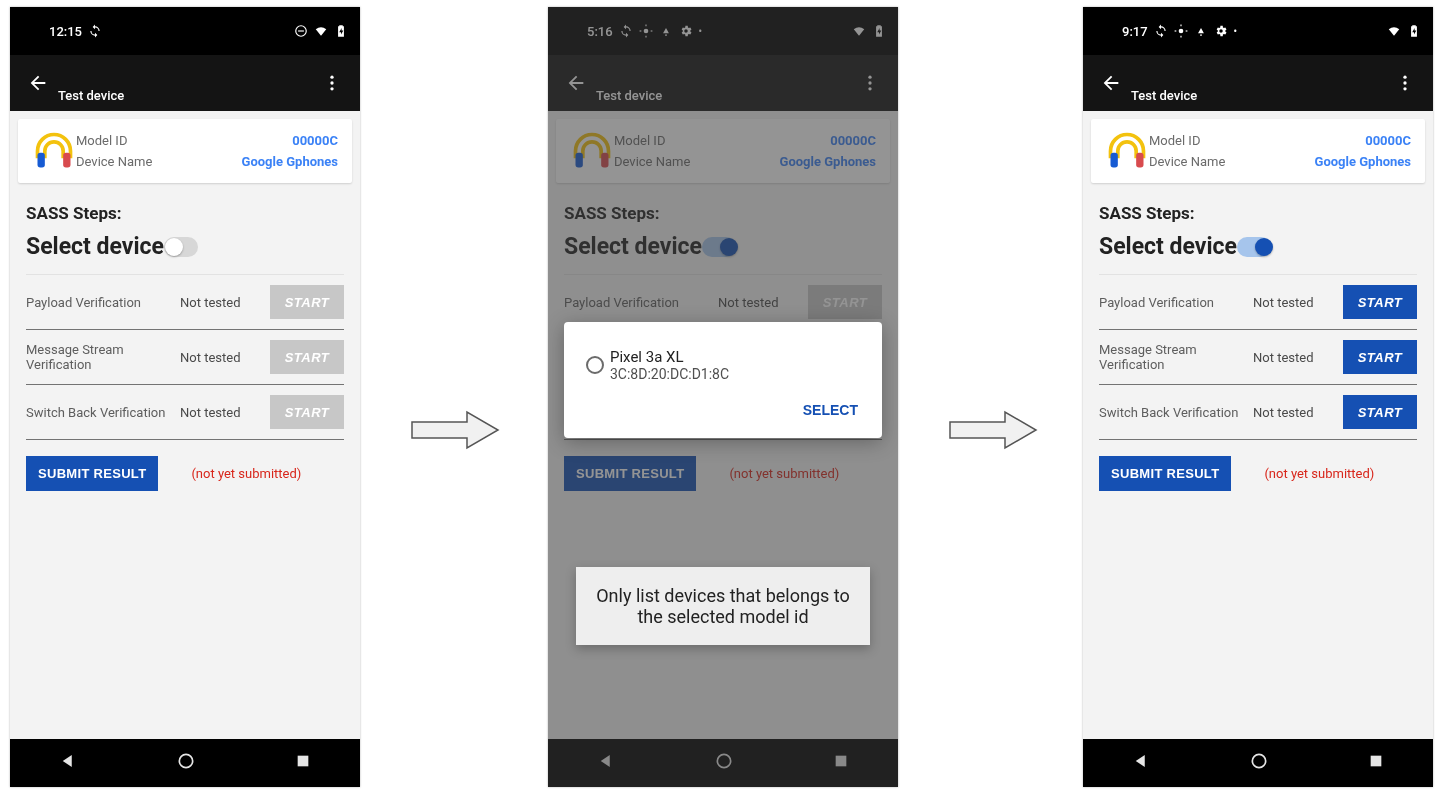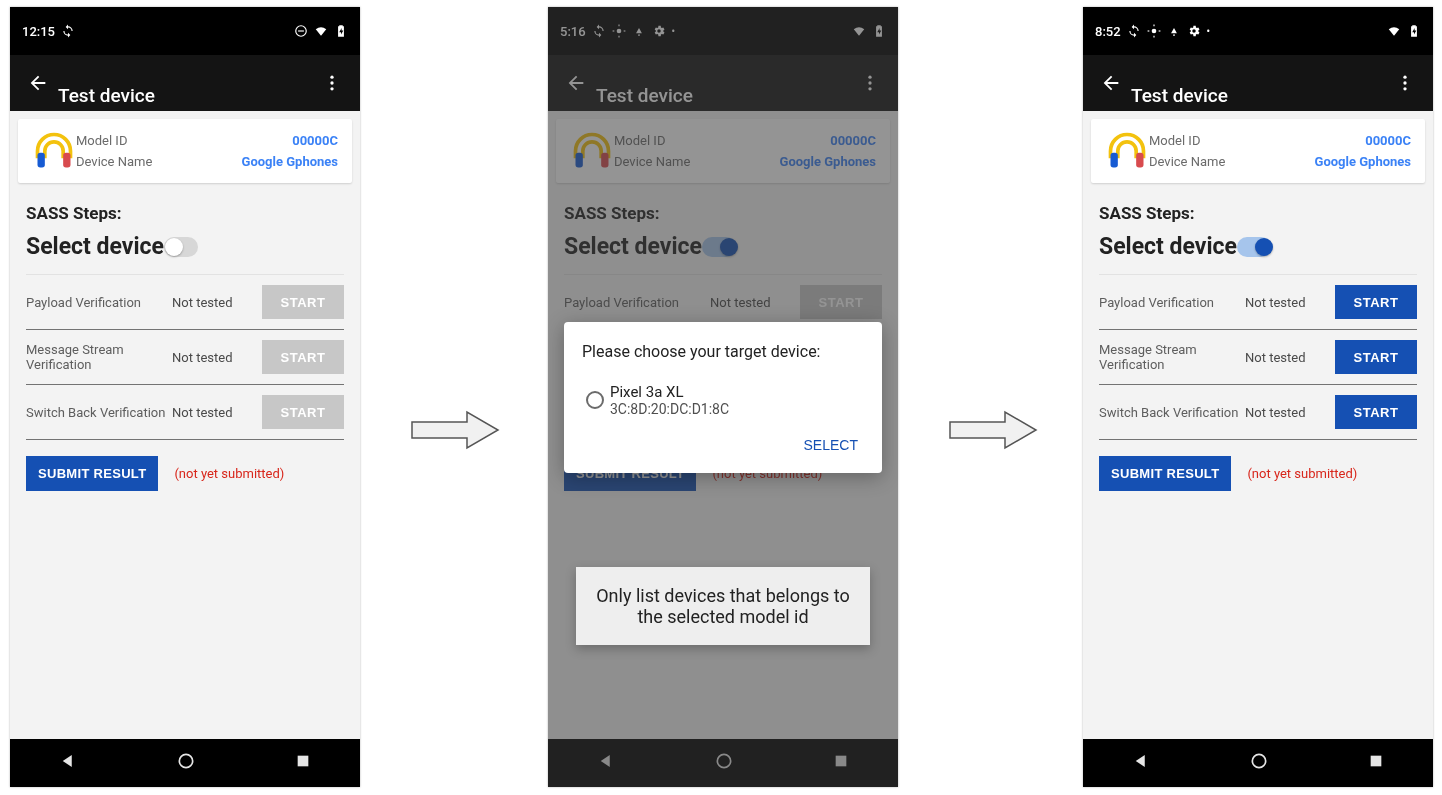--- a/index.html
+++ b/index.html
@@ -31,34 +31,34 @@
     height: 48px;
     background: #000;
     color: #fff;
     display: flex;
     align-items: center;
     justify-content: space-between;
     padding: 0 12px;
     font-size: 13px;
     font-weight: 500;
   }
-  .statusbar .left, .statusbar .right { display:flex; align-items:center; gap:6px; }
+  .statusbar .left, .statusbar .right { display:flex; align-items:center; gap:6px;margin-left:27px; }
   .statusbar .ic { width:14px; height:14px; display:inline-flex; align-items:center; justify-content:center; }
 
   
   .appbar {
     height: 56px;
     background: #141414;
     color: #fff;
     display: flex;
     align-items: center;
     padding: 0 8px;
   }
   .appbar .back { width:40px; height:40px; display:flex; align-items:center; justify-content:center; }
-  .appbar .title { font-size: 19px; font-weight: 500; flex:1;margin-top:24px; }
+  .appbar .title { font-size: 13px; font-weight: 500; flex:1;margin-top:24px; }
   .appbar .more { width:40px; height:40px; display:flex; align-items:center; justify-content:center; }
 
   
   .devcard {
     background:#fff;
     margin: 8px;
     border-radius: 2px;
     box-shadow: 0 1px 2px rgba(0,0,0,.15);
     padding: 10px 14px;
     display:flex;
@@ -83,26 +83,26 @@
   .toggle.off { background:#d7d7d7; }
   .toggle.off::after{ left:1px; background:#fff; }
   .toggle.on  { background:#a6c5ec; }
   .toggle.on::after{ right:-2px; background:#1550b3; }
 
   
   .steplist { border-top:1px solid #e2e2e2; margin:0 16px;}
   .step { display:flex; align-items:center; justify-content:space-between; padding:10px 0; border-bottom:1px solid #737373; }
   .step .name { flex:1; font-size:13px; color:#5e5e5e; }
   .step .status { width:90px; font-size:13px; color:#4a4a4a;}
-  .step .btn { width:82px; height:34px; border:none; font-size:13px; font-weight:600; color:#fff; letter-spacing:.5px;}
+  .step .btn { width:74px; height:34px; border:none; font-size:13px; font-weight:600; color:#fff; letter-spacing:.5px;font-style:italic;}
   .btn-active { background:#1550b3; }
   .btn-disabled { background:#c7c7c7; }
 
   
-  .submitrow { padding:16px; display:flex; align-items:center; gap:16px;}
+  .submitrow { padding:16px; display:flex; align-items:center; gap:33px;}
   .submitbtn { background:#1550b3; color:#fff; border:none; font-size:13px; font-weight:600; padding:10px 12px; letter-spacing:.3px;}
   .not-sub { color:#d8261b; font-size:13px; }
 
   
   .navbar {
     margin-top:auto;
     height:48px;
     background:#000;
     display:flex;
     align-items:center;
@@ -123,21 +123,21 @@
     border-radius:4px;
     box-shadow:0 4px 20px rgba(0,0,0,.3);
     padding:20px 18px 12px 18px;
   }
   .dialog .dtitle { font-size:16px; color:#222; margin-bottom:16px;}
   .option { display:flex; align-items:center; gap:6px; padding:6px 0 12px 4px;}
   .option .radio { width:18px; height:18px; border:2px solid #6b6b6b; border-radius:50%;}
   .option .texts .name { font-size:15px; color:#222;}
   .option .texts .mac  { font-size:14px; color:#4f4f4f;}
   .dialog .actions { text-align:right; }
-  .dialog .actions .selbtn { background:none; border:none; color:#1550b3; font-weight:400; font-size:14px; padding:8px 6px;}
+  .dialog .actions .selbtn { background:none; border:none; color:#1550b3; font-weight:700; font-size:14px; padding:8px 6px;}
 
   .callout {
     position:absolute;
     left:28px; right:28px;
     top:560px;
     background:#eee;
     box-shadow:0 4px 10px rgba(0,0,0,.25);
     padding:18px 8px;
     text-align:center;
     font-size:18px;
@@ -387,40 +387,39 @@
     <span class="nav"><svg width="20" height="20" viewBox="0 0 24 24" fill="none" stroke="#fff" stroke-width="2">
           <circle cx="12" cy="12" r="8"></circle>
         </svg></span>
     <span class="nav"><svg width="16" height="16" viewBox="0 0 24 24" fill="#fff">
           <rect x="4" y="4" width="16" height="16"></rect>
         </svg></span>
   </div>
 
   <div class="scrim"></div>
   <div class="dialog">
-    <div class="dtitle">Please choose your target device:</div>
     <div class="option">
       <span class="radio"></span>
       <span class="texts">
         <div class="name">Pixel 3a XL</div>
         <div class="mac">3C:8D:20:DC:D1:8C</div>
       </span>
     </div>
     <div class="actions">
       <button class="selbtn">SELECT</button>
     </div>
   </div>
 
   <div class="callout">Only list devices that belongs to the selected model id</div>
 </div>
 
 <div class="phone" id="phone3">
   <div class="statusbar">
     <div class="left">
-      <span>8:52</span>
+      <span>9:17</span>
       <span class="ic">
           <svg viewBox="0 0 24 24" fill="#fff">
             <path d="M12 4V1L8 5l4 4V6a6 6 0 016 6h2a8 8 0 00-8-8zm0 14a6 6 0 01-6-6H4a8 8 0 008 8v3l4-4-4-4v3z"></path>
           </svg>
         </span>
       <span class="ic">
           <svg viewBox="0 0 24 24" fill="#fff">
             <circle cx="12" cy="12" r="4"></circle>
             <g stroke="#fff" stroke-width="2">
               <line x1="12" y1="1" x2="12" y2="4"></line>

